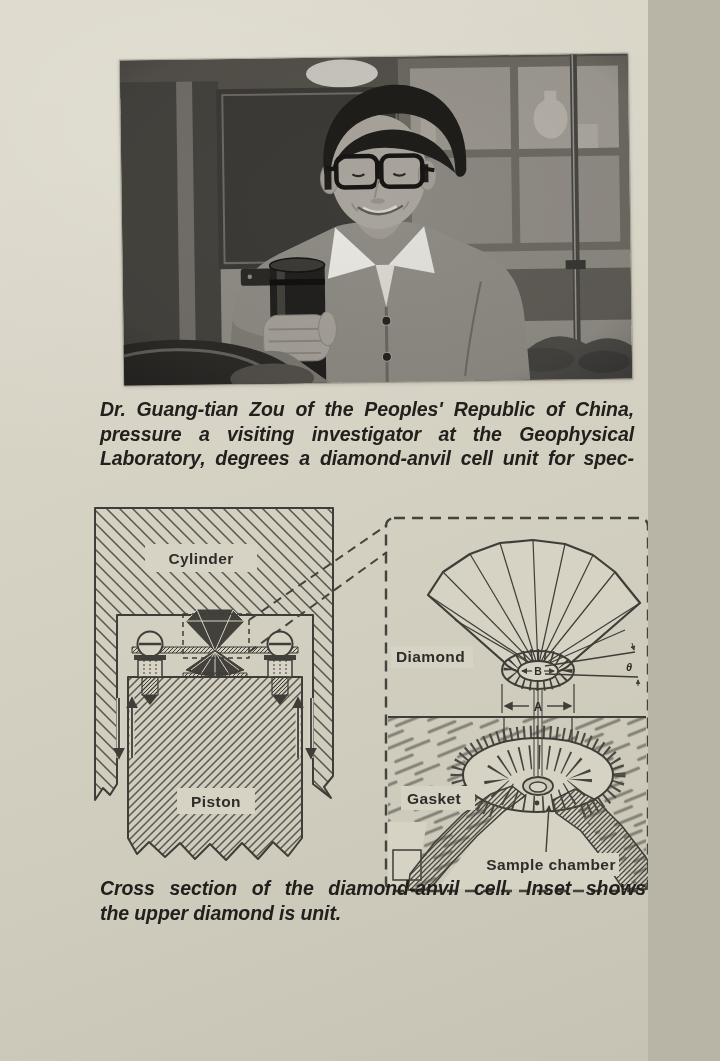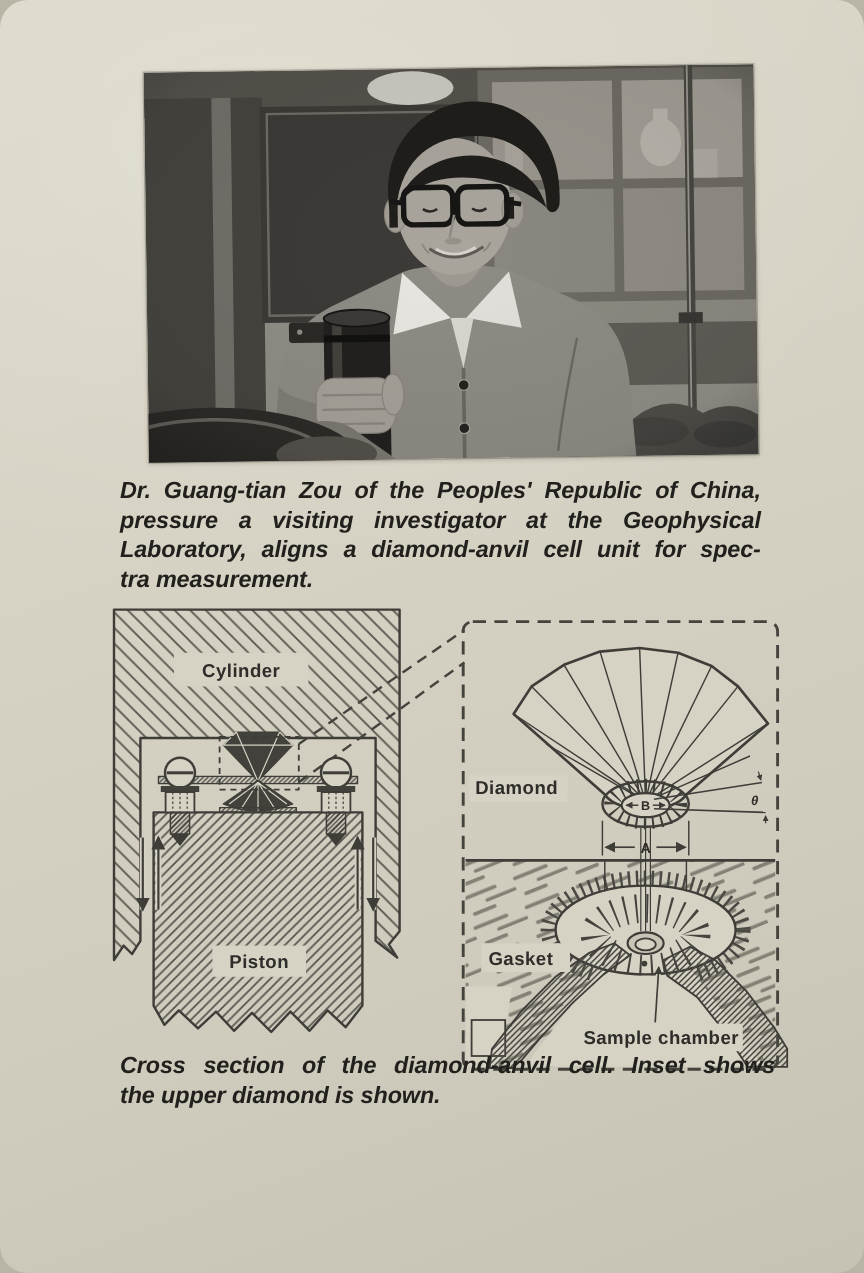--- a/index.html
+++ b/index.html
@@ -1,24 +1,23 @@
 <!DOCTYPE html>
 <html><head>
 <meta charset="utf-8">
 <style>
   html,body{margin:0;padding:0;background:#b8b4a6;}
   .page{
     position:relative;
-    width:720px;height:1061px;
+    width:648px;height:1061px;
     overflow:hidden;
     background:
       radial-gradient(ellipse 900px 600px at 30% 12%, rgba(255,255,255,0.18), rgba(255,255,255,0) 60%),
       linear-gradient(160deg,#dcd8ca 0%,#d6d2c4 38%,#cfcbbd 70%,#c7c3b4 100%);
     font-family:"Liberation Sans",sans-serif;
-    border-radius:23px;
   }
   .photo-wrap{
     position:absolute;left:122px;top:57px;width:508px;height:325px;
     transform:rotate(-0.8deg);
     outline:1px solid rgba(60,55,45,0.25);
     box-shadow:0 1px 4px rgba(40,35,25,0.25);
     overflow:hidden;
   }
   .caption{
     position:absolute;
@@ -142,22 +141,21 @@
         <ellipse cx="52" cy="330" rx="102" ry="40" fill="none" stroke="#686560" stroke-width="3"></ellipse>
         <ellipse cx="148" cy="320" rx="42" ry="15" fill="#54514b"></ellipse>
       </g>
       <rect x="0" y="0" width="508" height="325" fill="url(#vig)"></rect>
     </svg>
   </div>
 
   <div class="caption" id="photo-caption">
     <div class="cap-line">Dr. Guang-tian Zou of the Peoples' Republic of China,</div>
     <div class="cap-line">pressure a visiting investigator at the Geophysical</div>
-    <div class="cap-line">Laboratory, aligns a diamond-anvil cell unit for spec-</div>
-    <div class="cap-line last">tra measurement.</div>
+    <div class="cap-line">Laboratory, degrees a diamond-anvil cell unit for spec-</div>
   </div>
 
   <div class="diagram-wrap">
     <svg width="580" height="400" viewBox="0 0 580 400">
       <defs>
         <pattern id="hatchCyl" patternUnits="userSpaceOnUse" width="13" height="13">
           <path d="M-3,10 L3,16 M0,0 L13,13 M10,-3 L16,3" stroke="#56544c" stroke-width="1.5" fill="none"></path>
         </pattern>
         <pattern id="hatchPis" patternUnits="userSpaceOnUse" width="8" height="8">
           <path d="M-2,2 L2,-2 M0,8 L8,0 M6,10 L10,6" stroke="#53514a" stroke-width="1.4" fill="none"></path>
@@ -326,16 +324,16 @@
           <line x1="461" y1="352" x2="464" y2="306" stroke="#3f3d38" stroke-width="1.4" marker-end="url(#arrS)"></line>
           <rect x="398" y="353" width="136" height="23" fill="#d6d2c4"></rect>
           <text x="466" y="370" text-anchor="middle" class="dlabel">Sample chamber</text>
         </g>
       </g>
     </svg>
   </div>
 
   <div class="caption" id="figure-caption">
     <div class="cap-line">Cross section of the diamond-anvil cell. Inset shows</div>
-    <div class="cap-line last">the upper diamond is shown.</div>
+    <div class="cap-line last">the upper diamond is unit.</div>
   </div>
 
 </div>
 
 </body></html>

